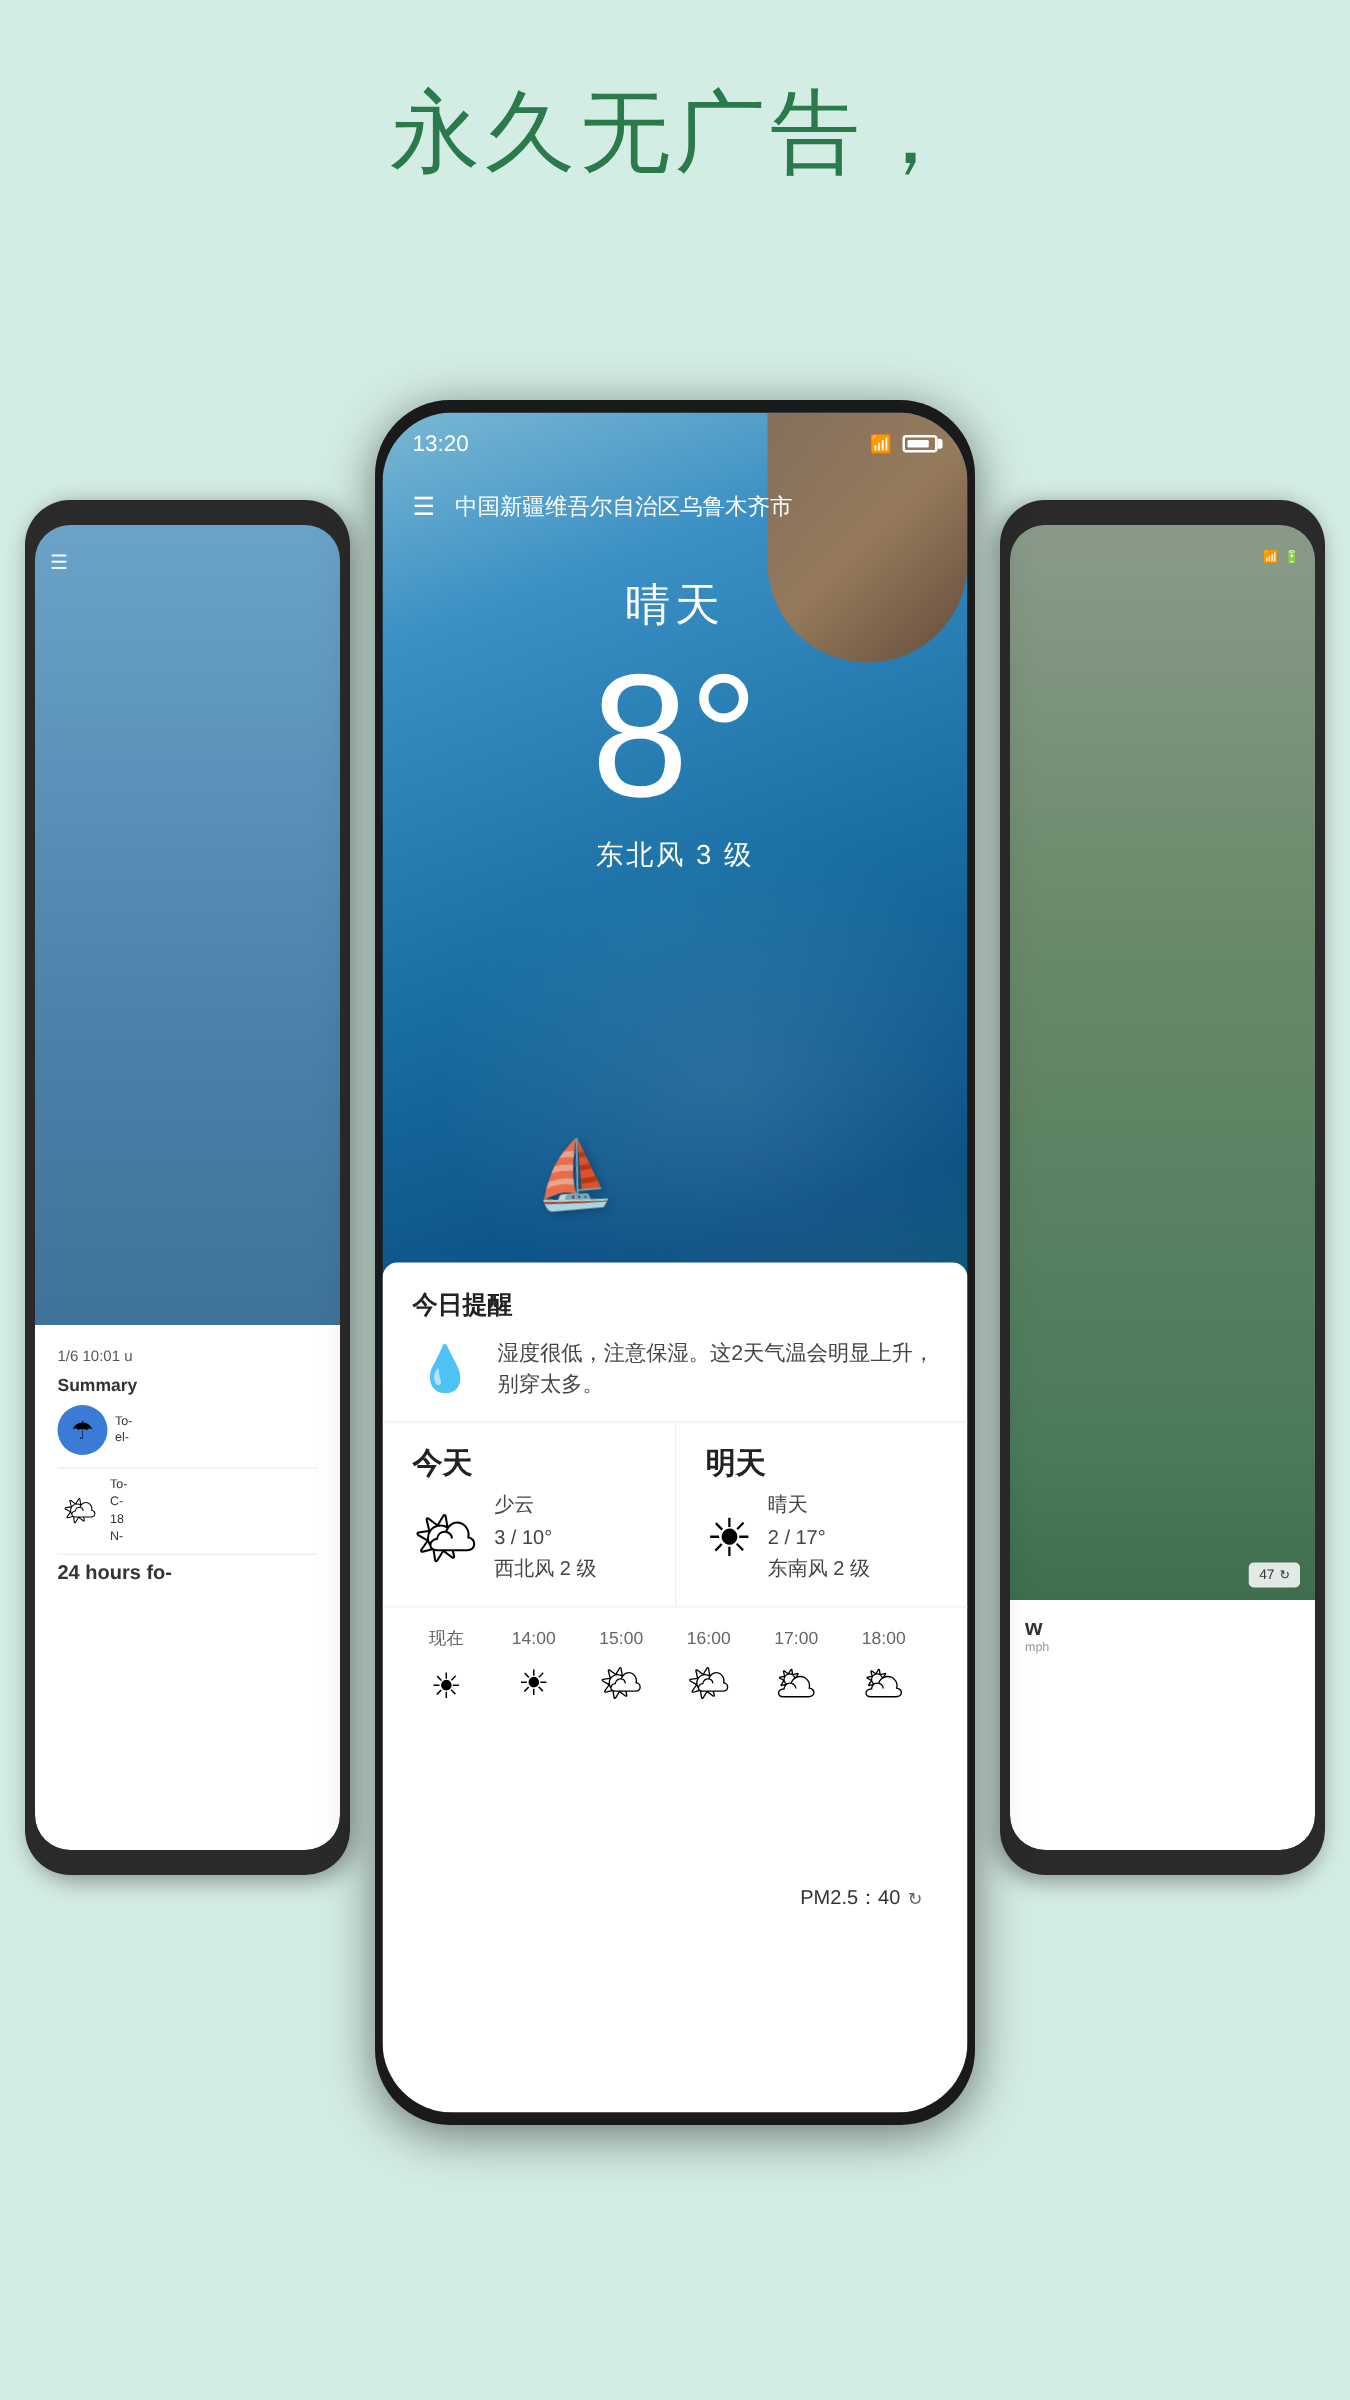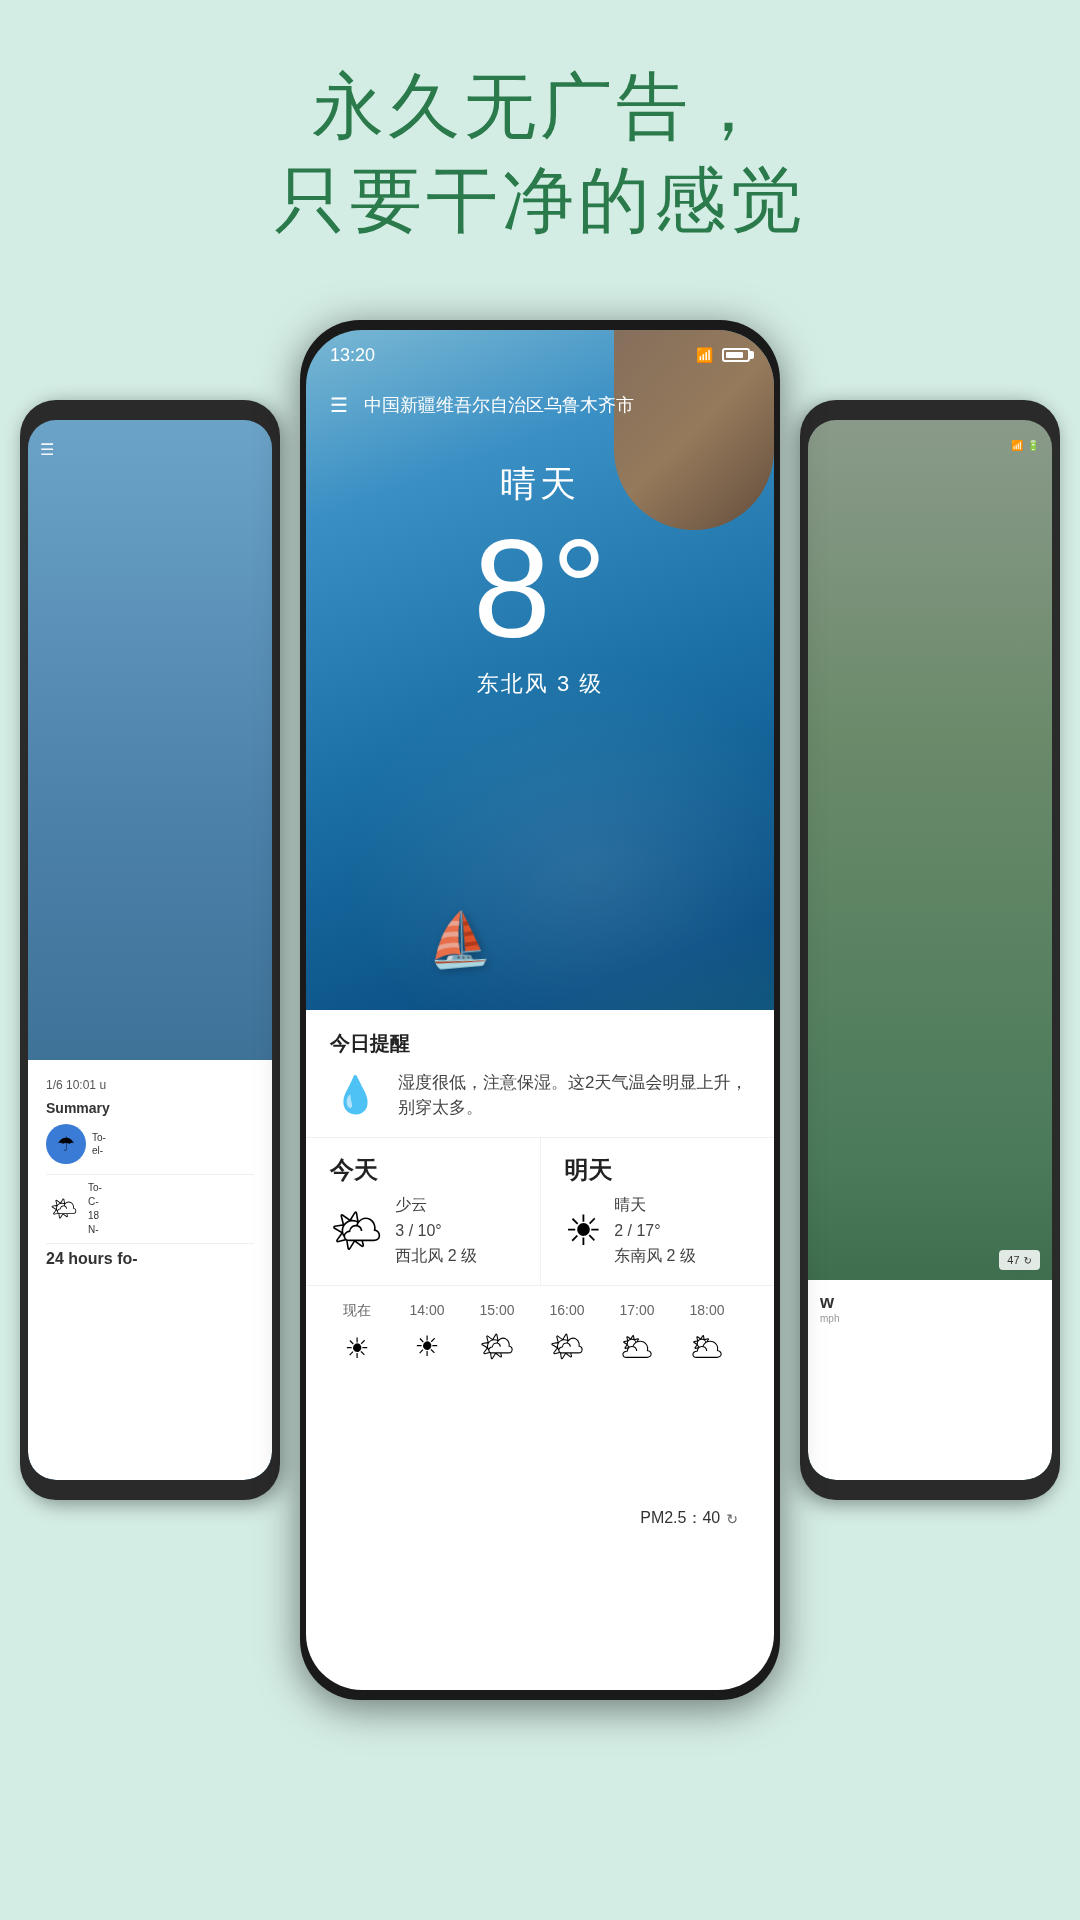--- a/index.html
+++ b/index.html
@@ -386,21 +386,21 @@
     }
 
     
     .content-area {
       position: absolute;
       bottom: 0;
       left: 0;
       right: 0;
       height: 680px;
       background: white;
-      border-radius: 0;
+      border-radius: 12px;
       z-index: 20;
     }
 
     
     .today-reminder {
       padding: 20px 24px 16px;
       border-bottom: 1px solid #f0f0f0;
     }
     .reminder-title {
       font-size: 20px;
@@ -488,21 +488,20 @@
     }
     .forecast-icon {
       font-size: 28px;
     }
   </style>
 </head>
 <body>
 
 <div class="header-text">
   <div>永久无广告，</div>
-  <div>只要干净的感觉</div>
 </div>
 
 <div class="phones-container">
 
   <div class="phone-left">
     <div class="phone-left-screen">
       <div class="phone-left-content">
         <div style="font-size:16px; color:white; opacity:0.9;">☰</div>
       </div>
       <div class="phone-left-bottom">

